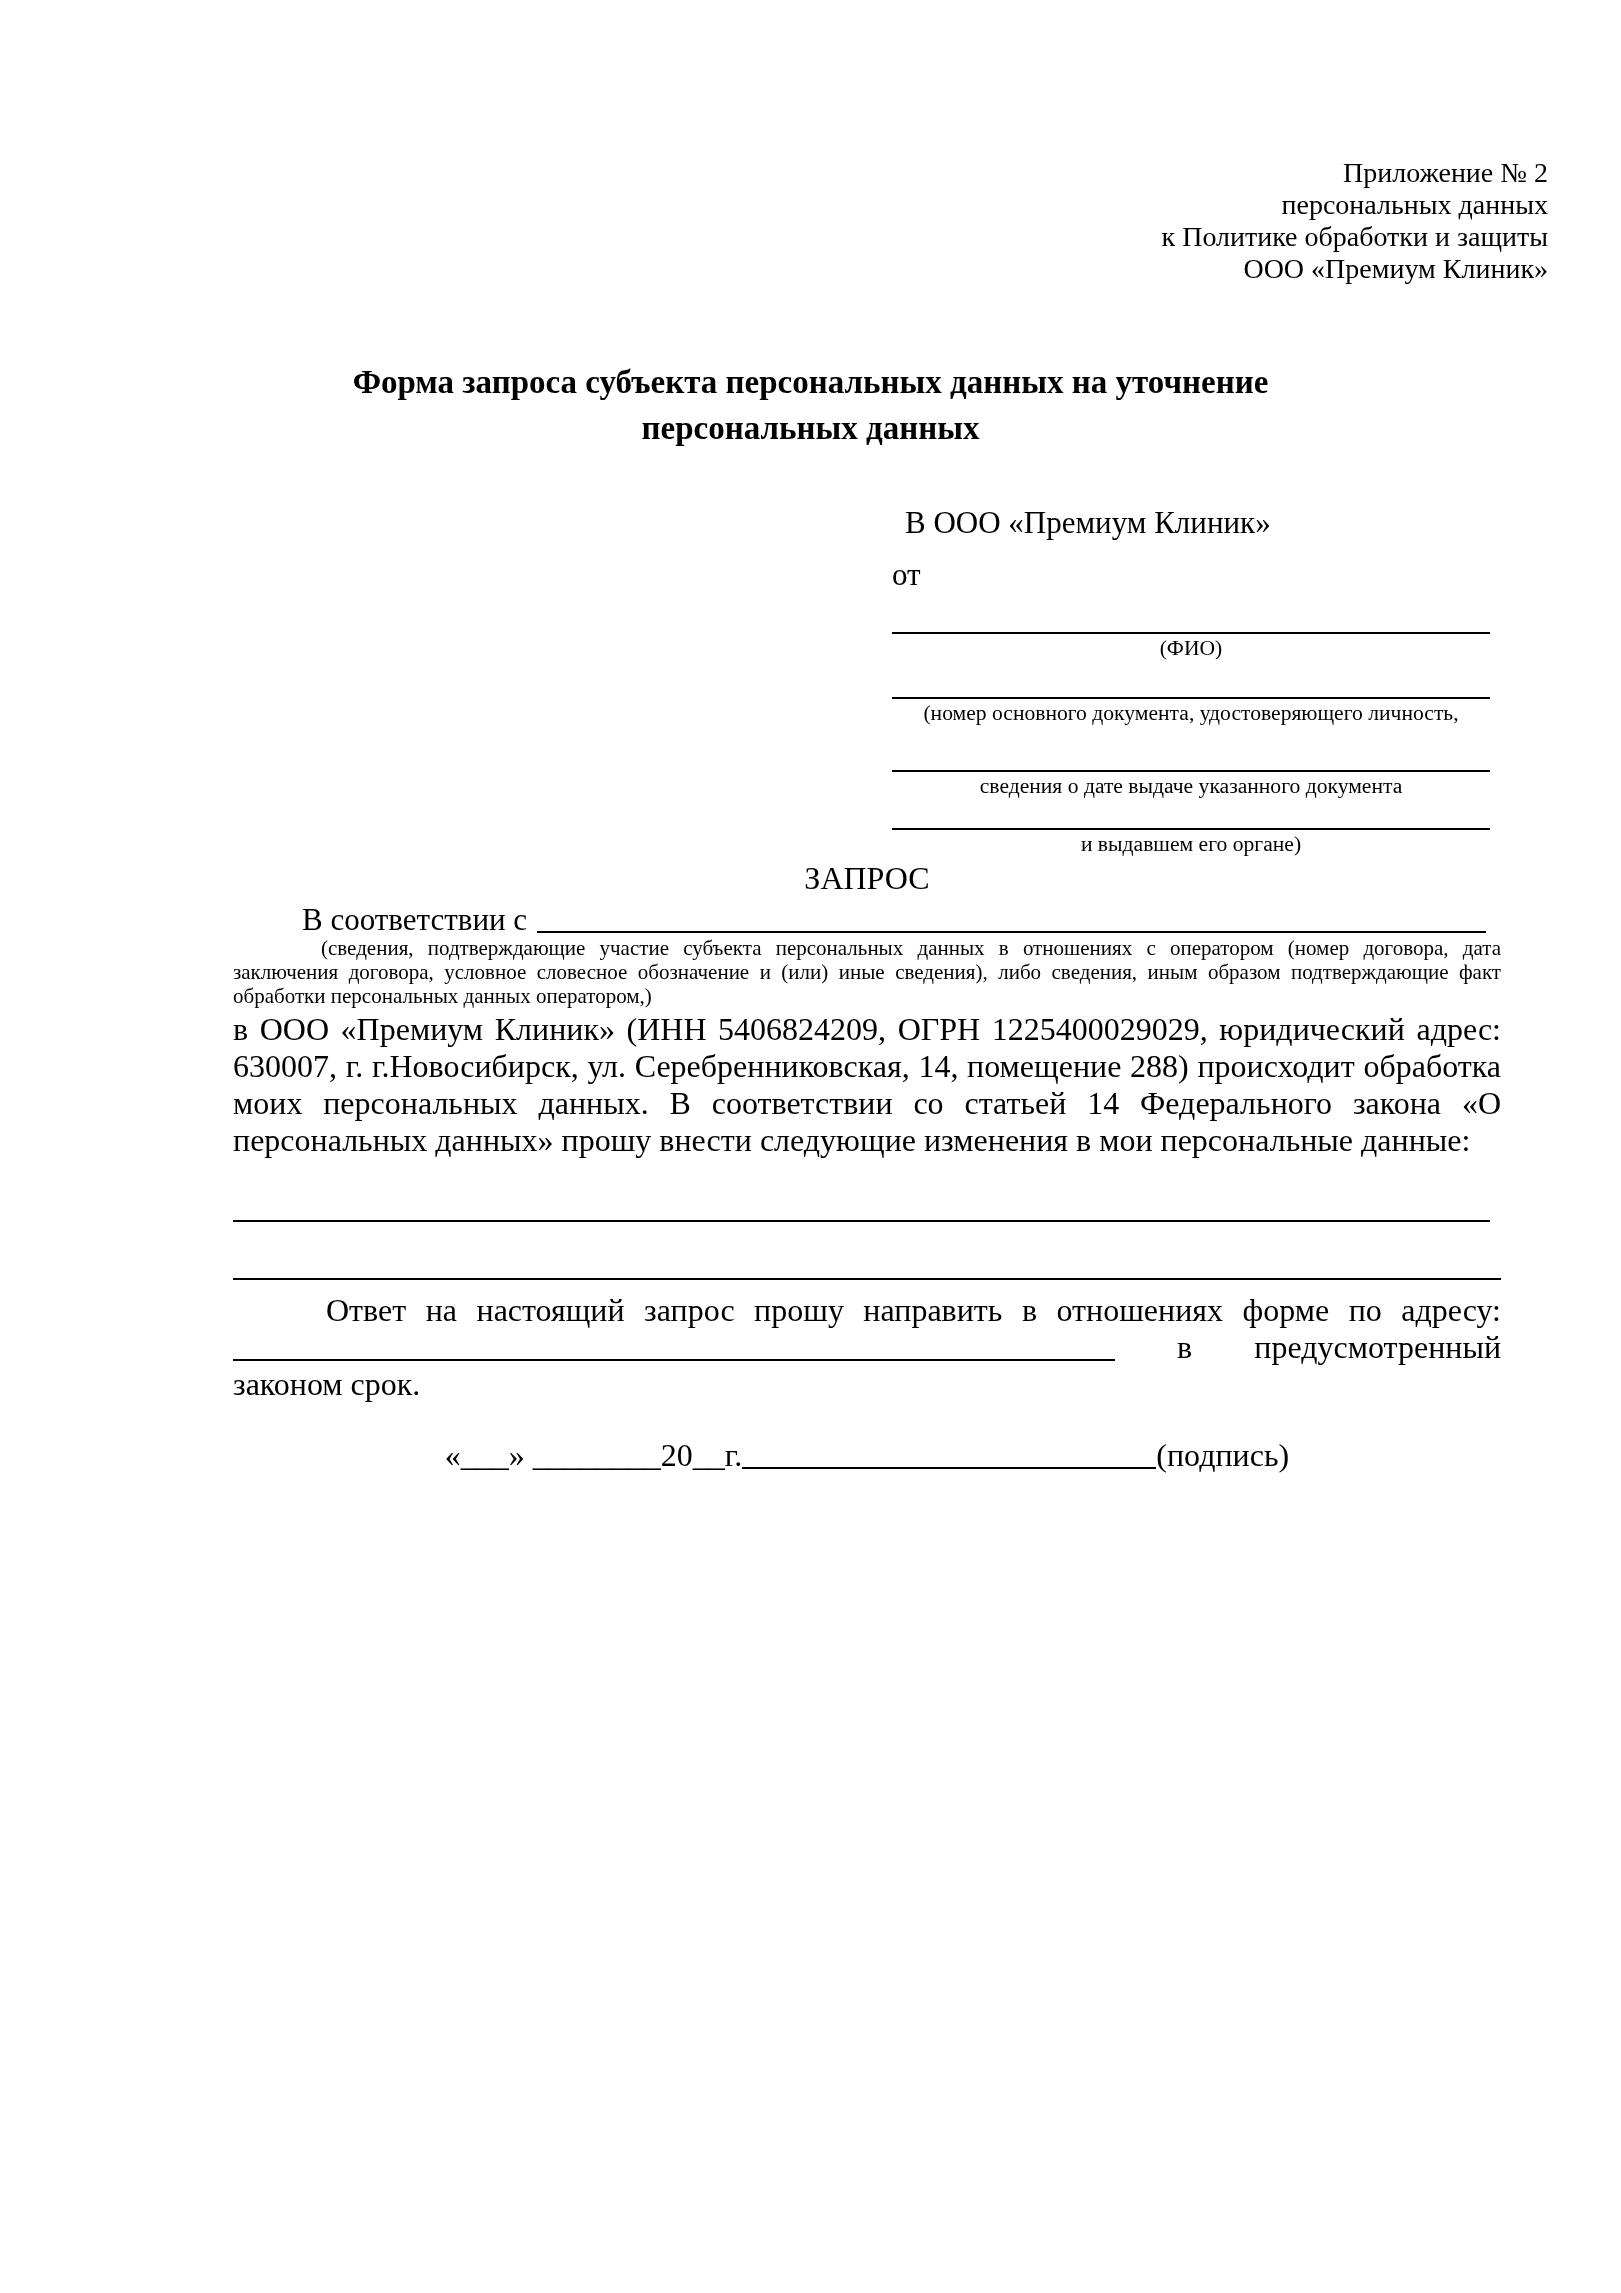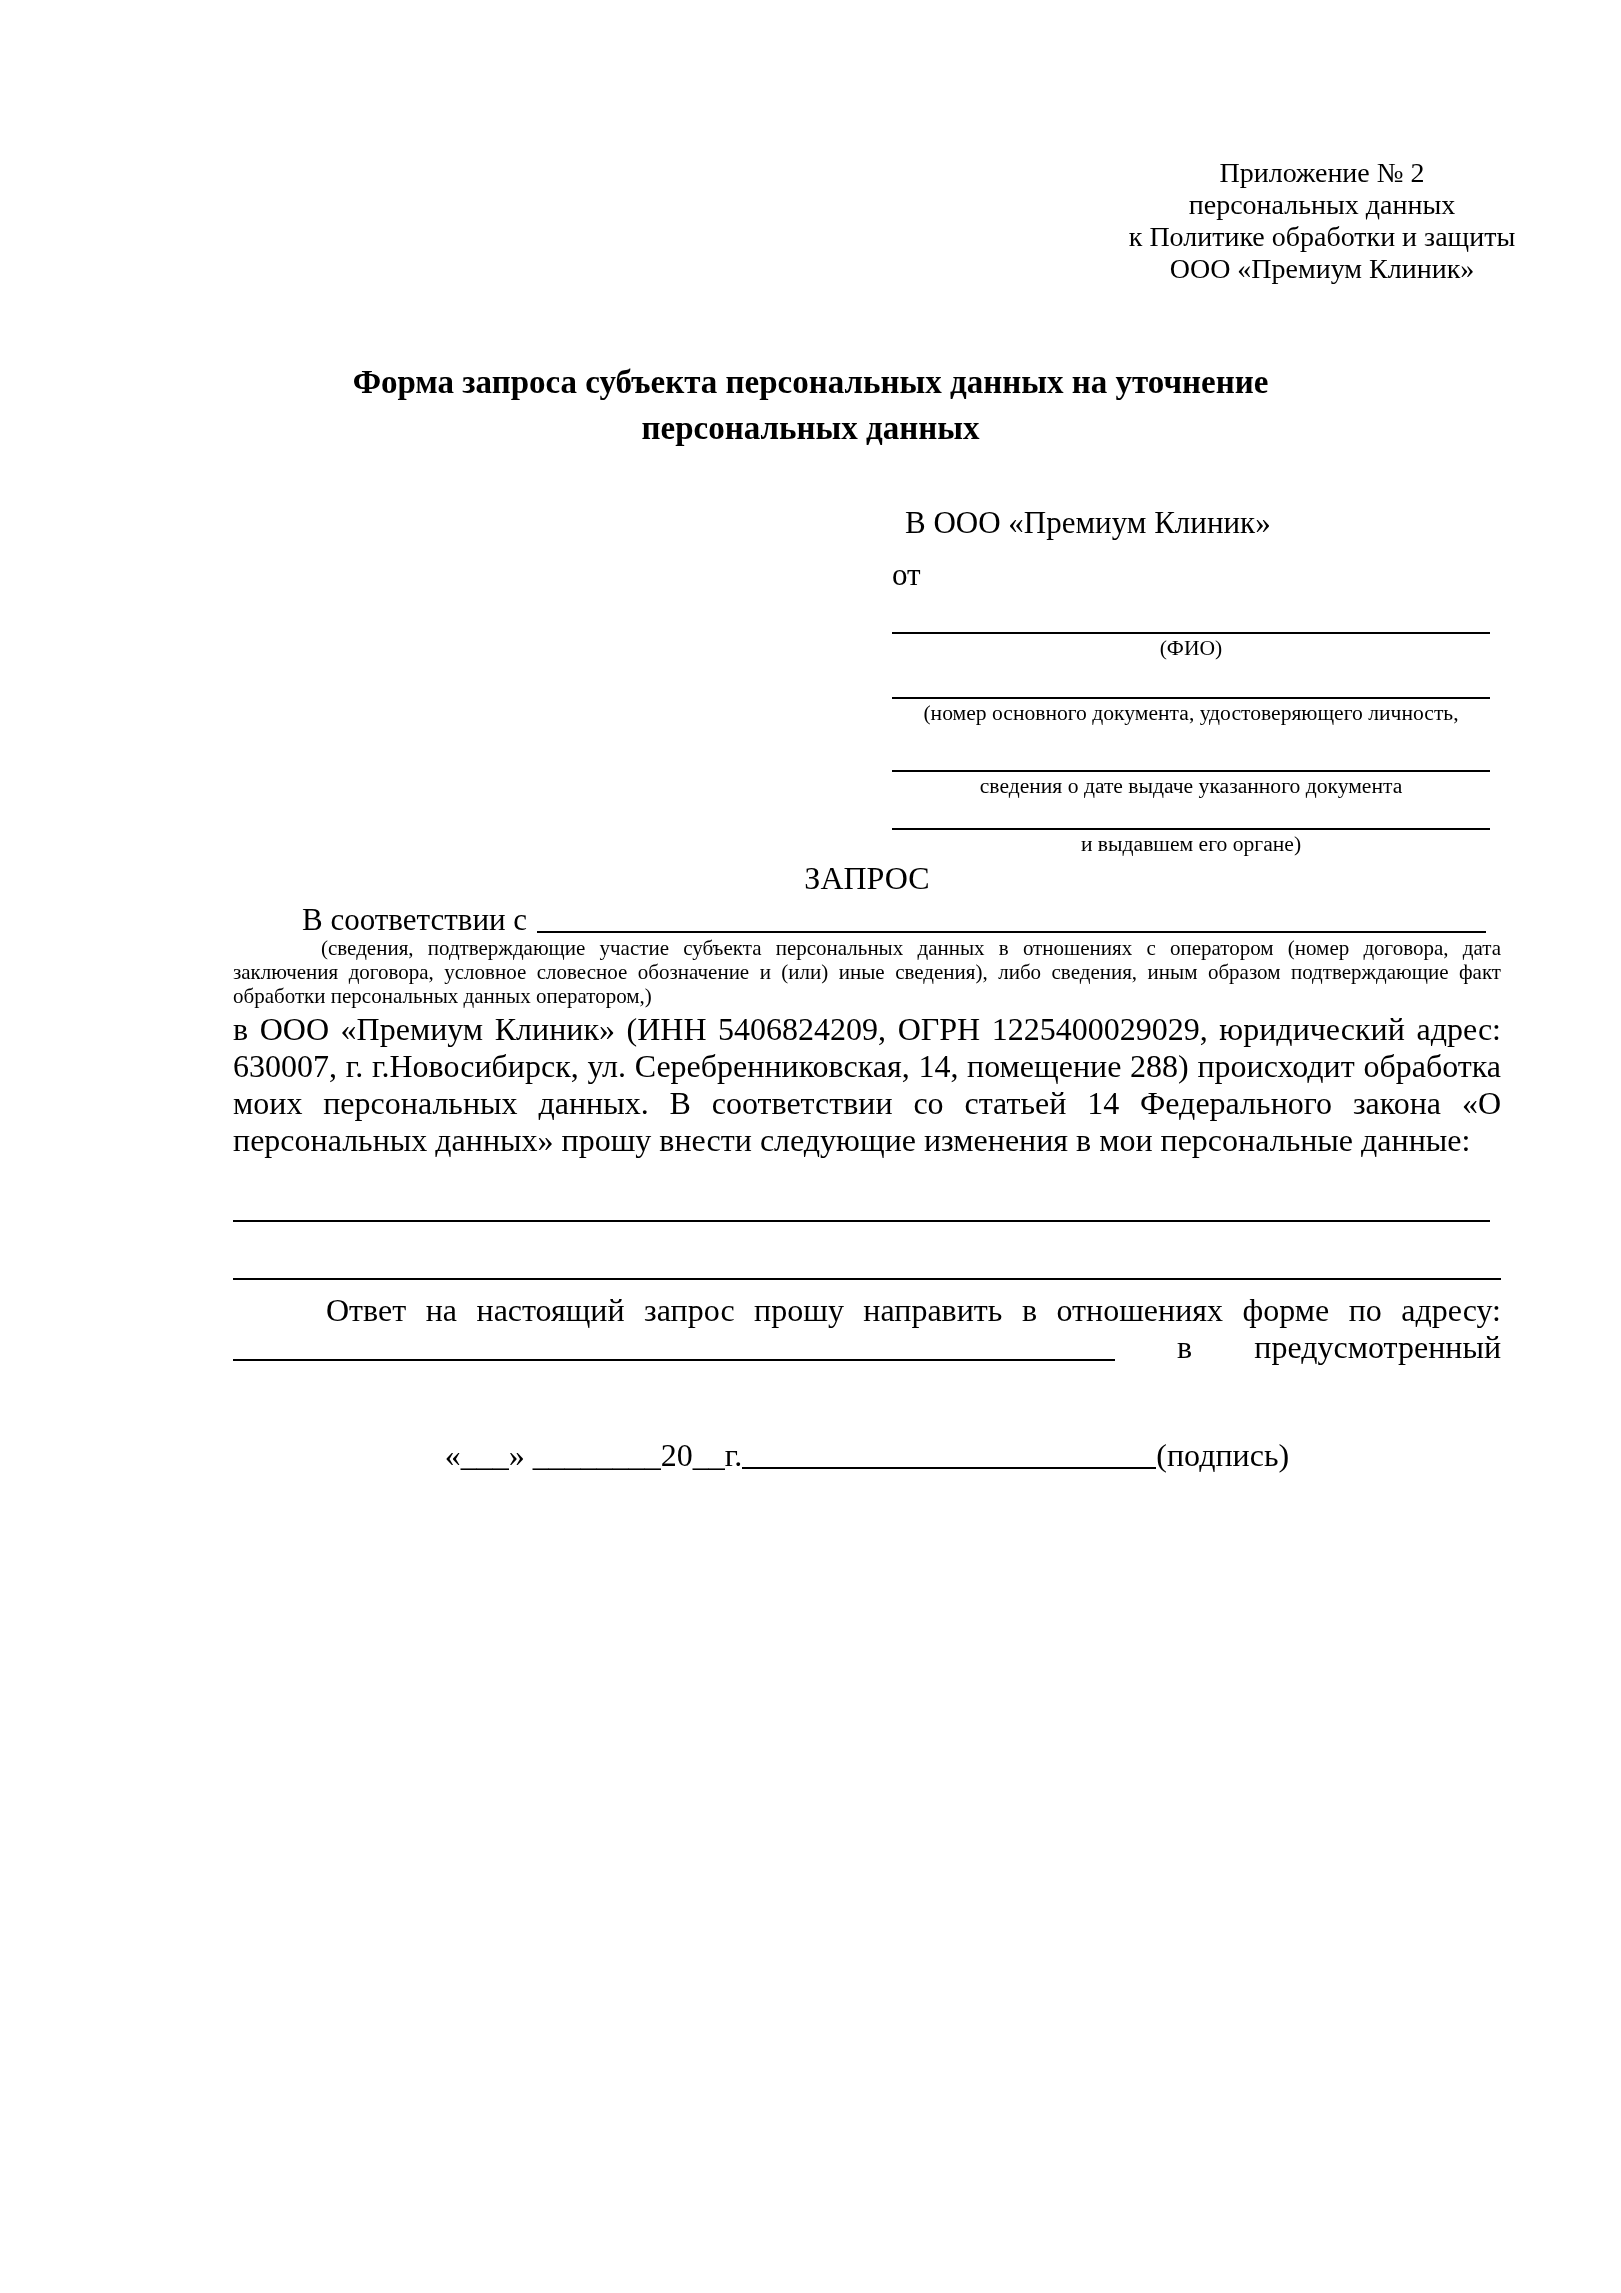--- a/index.html
+++ b/index.html
@@ -14,22 +14,21 @@
   }
 
   
   .appendix {
     position: absolute;
     left: 1078px;
     top: 157px;
     width: 470px;
     font-size: 28px;
     line-height: 32px;
-    text-align: center;
-    margin-left: 9px;
+    text-align: right;
   }
 
   
   .doc-title {
     position: absolute;
     left: 247px;
     top: 359px;
     width: 1127px;
     font-size: 33px;
     line-height: 46px;
@@ -220,20 +219,21 @@
   <div class="rule blank-line-1"></div>
   <div class="rule blank-line-2"></div>
 
   <div class="reply-block">
     <div class="reply-line-1">Ответ на настоящий запрос прошу направить в отношениях форме по адресу:</div>
     <div class="reply-mid">
       <span class="fill-line"></span>
       <span>в</span>
       <span>предусмотренный</span>
     </div>
+    <div class="reply-line-3">законом срок.</div>
   </div>
 
   <div class="footer-row">
     <span>«___» ________20__г.</span>
     <span class="sign-group">
       <span class="fill-line"></span>
       <span class="sign-caption">(подпись)</span>
     </span>
   </div>
 

